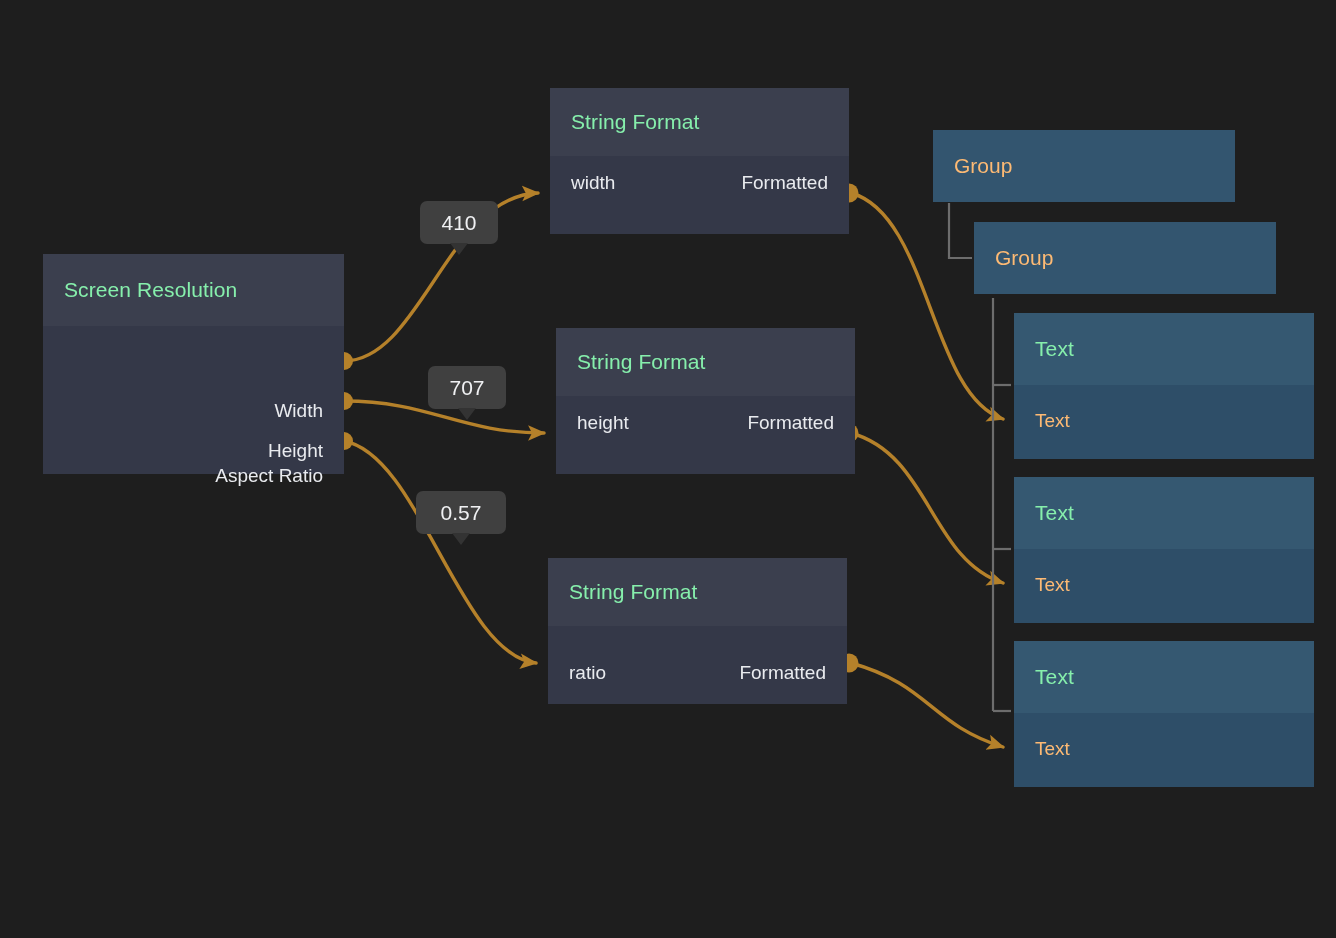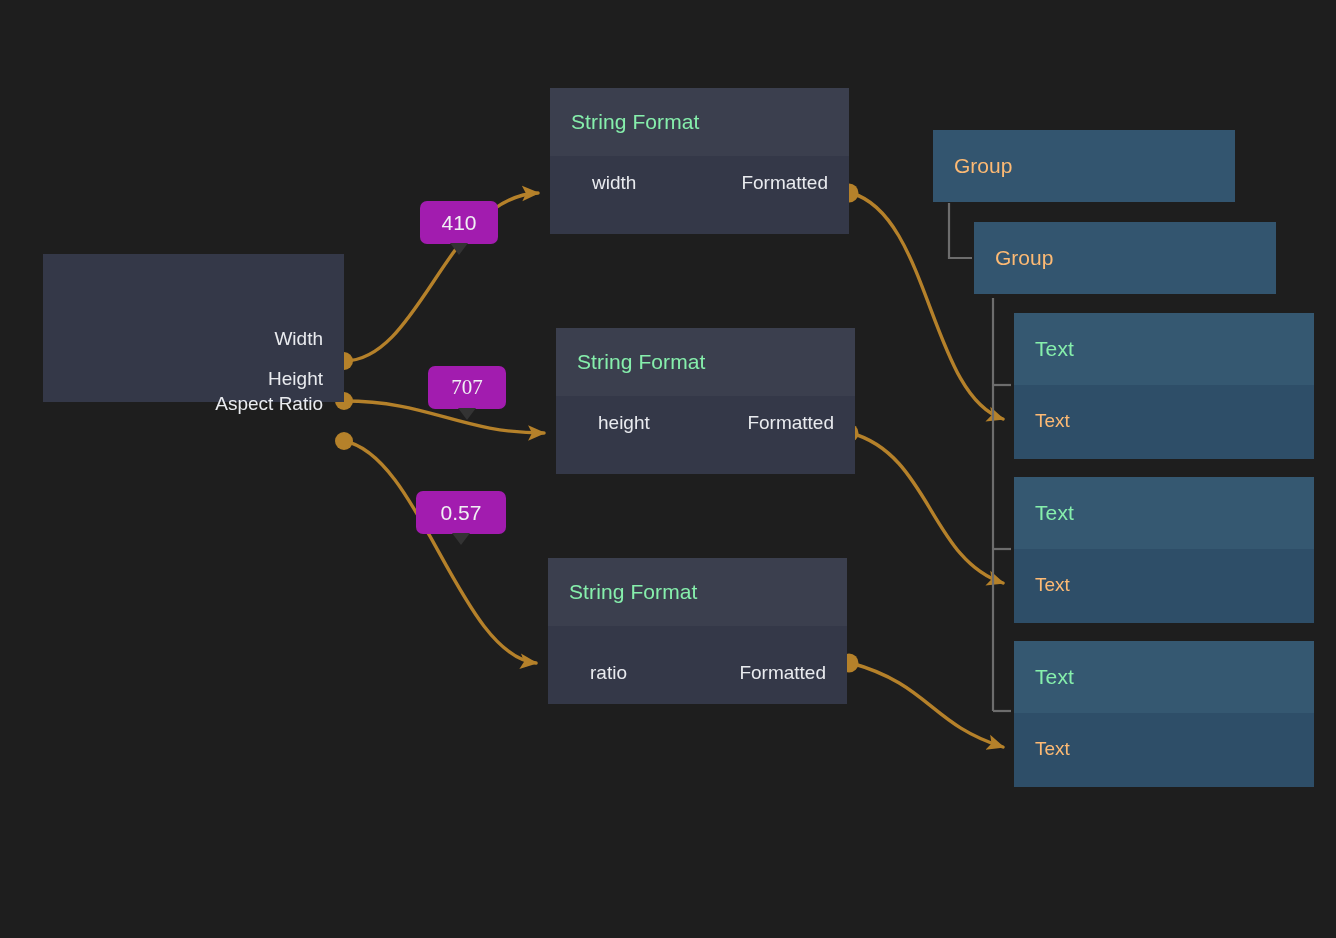--- a/index.html
+++ b/index.html
@@ -60,37 +60,36 @@
   
   .port-row {
     position: absolute;
     left: 0;
     right: 0;
     height: 22px;
     display: flex;
     align-items: center;
     color: #e9ebef;
     font-size: 19px;
-    padding-left: 21px;
   }
   .port-in  { padding-left: 21px; }
   .port-out { position: absolute; right: 21px; text-align: center; }
 
   .blue-row {
     position: absolute;
     left: 21px;
     color: #fdba74;
     font-size: 19px;
     line-height: 1;
   }
 
   
   .badge {
     position: absolute;
-    background: #a21caf;
+    background: #404040;
     color: #f0f1f3;
     font-size: 21px;
     border-radius: 7px;
     display: flex;
     align-items: center;
     justify-content: center;
     box-sizing: border-box;
   }
   .badge-tail {
     position: absolute;
@@ -146,20 +145,23 @@
       <path d="M 993 298 L 993 711"></path>
       <path d="M 993 385 L 1011 385"></path>
       <path d="M 993 549 L 1011 549"></path>
       <path d="M 993 711 L 1011 711"></path>
     </g>
   </svg>
 
   <div id="node-layer">
 
     <div class="node dark" style="left:43px; top:254px; width:301px;">
+      <div class="node-header" style="height:72px;">
+        <span>Screen Resolution</span>
+      </div>
       <div class="node-body" style="height:148px;">
         <div class="port-row" style="top:96px; transform:translateY(-100%);">
           <span class="port-out">Width</span>
         </div>
         <div class="port-row" style="top:136px; transform:translateY(-100%);">
           <span class="port-out">Height</span>
         </div>
         <div class="port-row" style="top:161px; transform:translateY(-100%);">
           <span class="port-out">Aspect Ratio</span>
         </div>
@@ -235,21 +237,21 @@
       <div class="node-body" style="height:74px;">
         <div class="blue-row" style="top:26px;">Text</div>
       </div>
     </div>
 
     <div class="badge" style="left:420px; top:201px; width:78px; height:43px;">
       <span>410</span>
       <span class="badge-tail"></span>
     </div>
 
-    <div class="badge" style="left:428px; top:366px; width:78px; height:43px;font-family:Liberation Serif, serif;">
+    <div class="badge" style="left:428px; top:366px; width:78px; height:43px;">
       <span>707</span>
       <span class="badge-tail"></span>
     </div>
 
     <div class="badge" style="left:398px; top:491px; width:90px; height:43px;margin-left:18px;">
       <span>0.57</span>
       <span class="badge-tail"></span>
     </div>
 
   </div>

